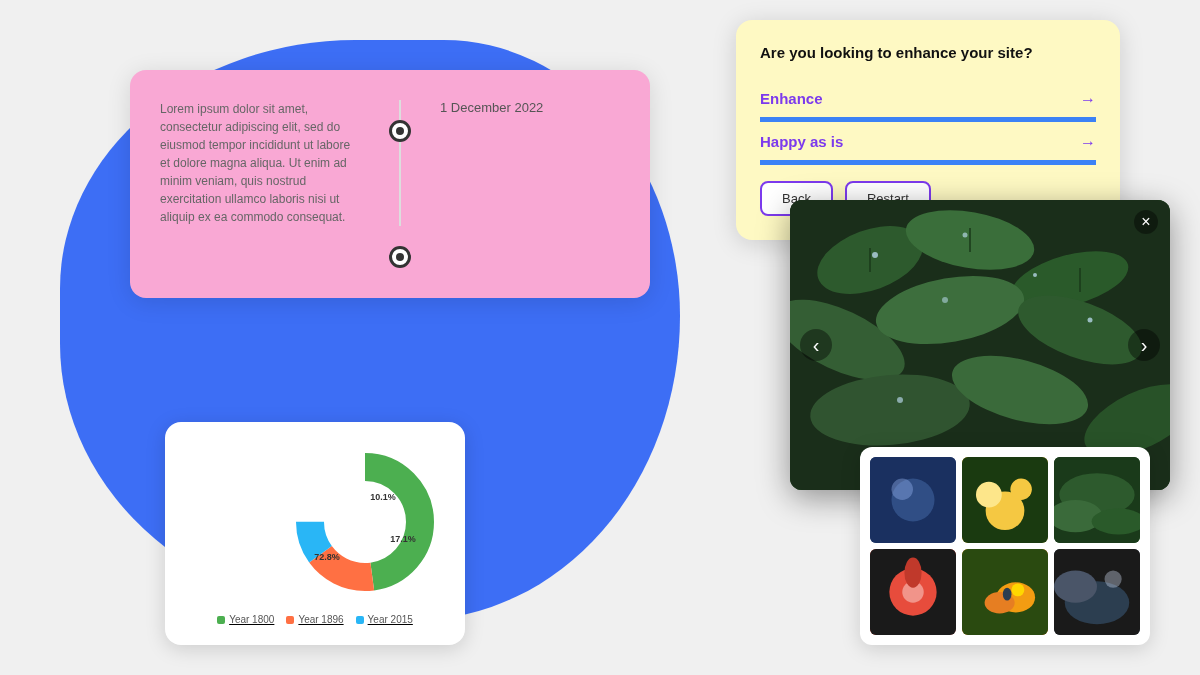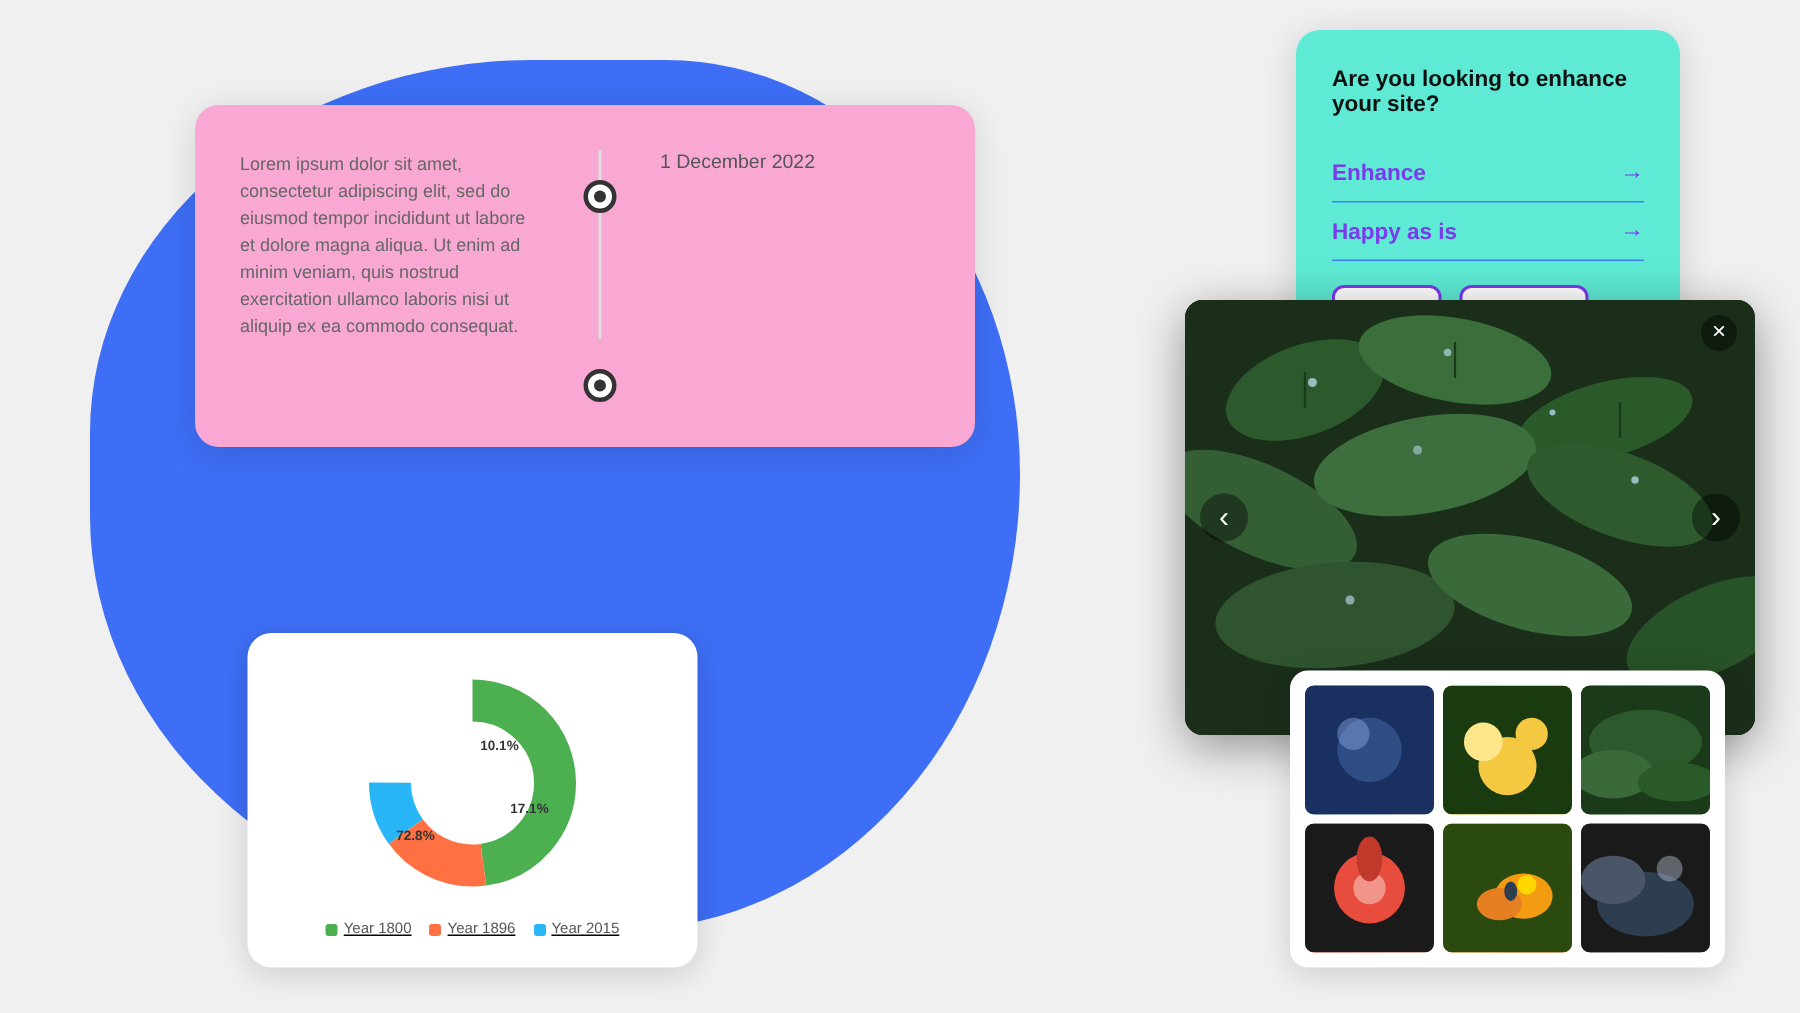--- a/index.html
+++ b/index.html
@@ -78,21 +78,21 @@
       border-radius: 16px;
       padding: 20px;
       bottom: 30px;
       left: 165px;
       z-index: 3;
       box-shadow: 0 4px 20px rgba(0,0,0,0.15);
     }
 
     .donut-wrapper {
       display: flex;
-      justify-content: center;
+      justify-content: flex-end;
       margin-bottom: 12px;
     }
 
     .donut-svg {
       width: 160px;
       height: 160px;
     }
 
     .donut-legend {
       display: flex;
@@ -112,43 +112,43 @@
 
     .legend-dot {
       width: 8px;
       height: 8px;
       border-radius: 2px;
     }
 
     
     .question-card {
       position: absolute;
-      width: 256px;
-      background: #5eead4;
+      width: 384px;
+      background: #fef9c3;
       border-radius: 16px;
       padding: 24px;
       top: 20px;
       right: 80px;
       z-index: 5;
       box-shadow: 0 4px 24px rgba(0,0,0,0.15);
     }
 
     .question-title {
       font-size: 15px;
       font-weight: 700;
       color: #111;
       margin-bottom: 18px;
     }
 
     .question-option {
       display: flex;
       align-items: center;
       justify-content: space-between;
       padding: 10px 0;
-      border-bottom: 1px solid #3b82f6;
+      border-bottom: 5px solid #3b82f6;
       cursor: pointer;
     }
 
     .question-option:last-of-type {
       border-bottom: none;
     }
 
     .option-label {
       font-size: 15px;
       font-weight: 600;

